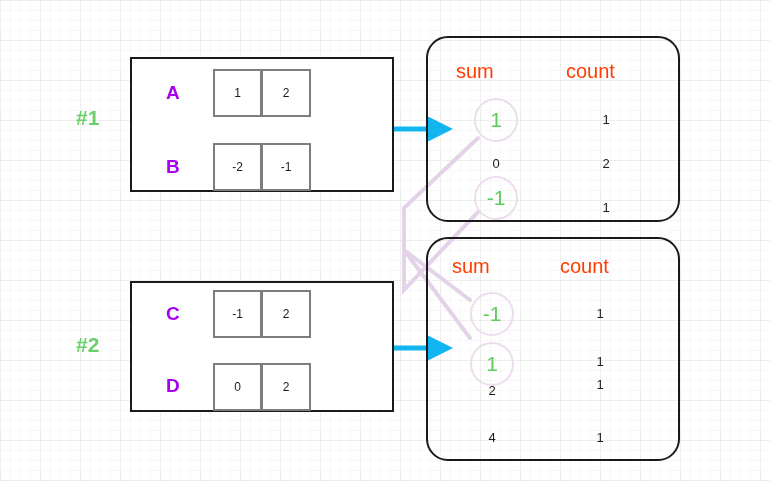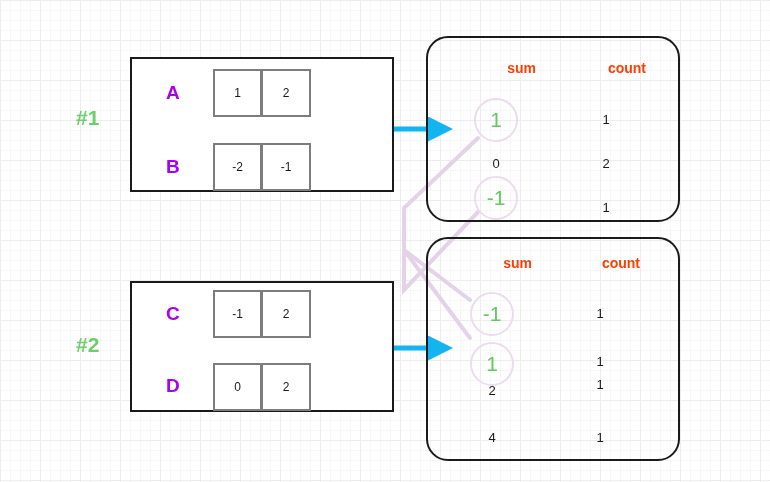--- a/index.html
+++ b/index.html
@@ -73,23 +73,23 @@
     position: absolute;
     border: 2px solid #1a1a1a;
     border-radius: 22px;
     background: transparent;
     box-sizing: border-box;
   }
   .col-head {
     position: absolute;
     color: #ff3d00;
     font-family: "Liberation Sans", sans-serif;
-    font-size: 14px;
-    font-weight: bold;
-    text-align: right;
+    font-size: 20px;
+    font-weight: normal;
+    text-align: left;
     white-space: nowrap;
   }
   .val {
     position: absolute;
     font-family: "Liberation Sans", sans-serif;
     font-size: 13px;
     color: #1a1a1a;
     text-align: center;
     white-space: nowrap;
     width: 44px;

